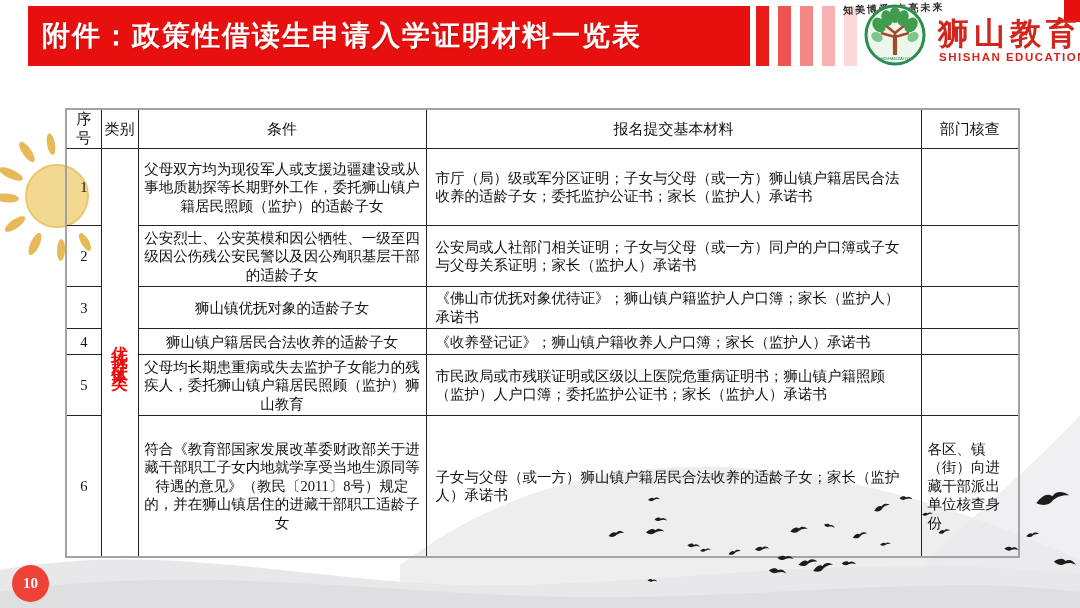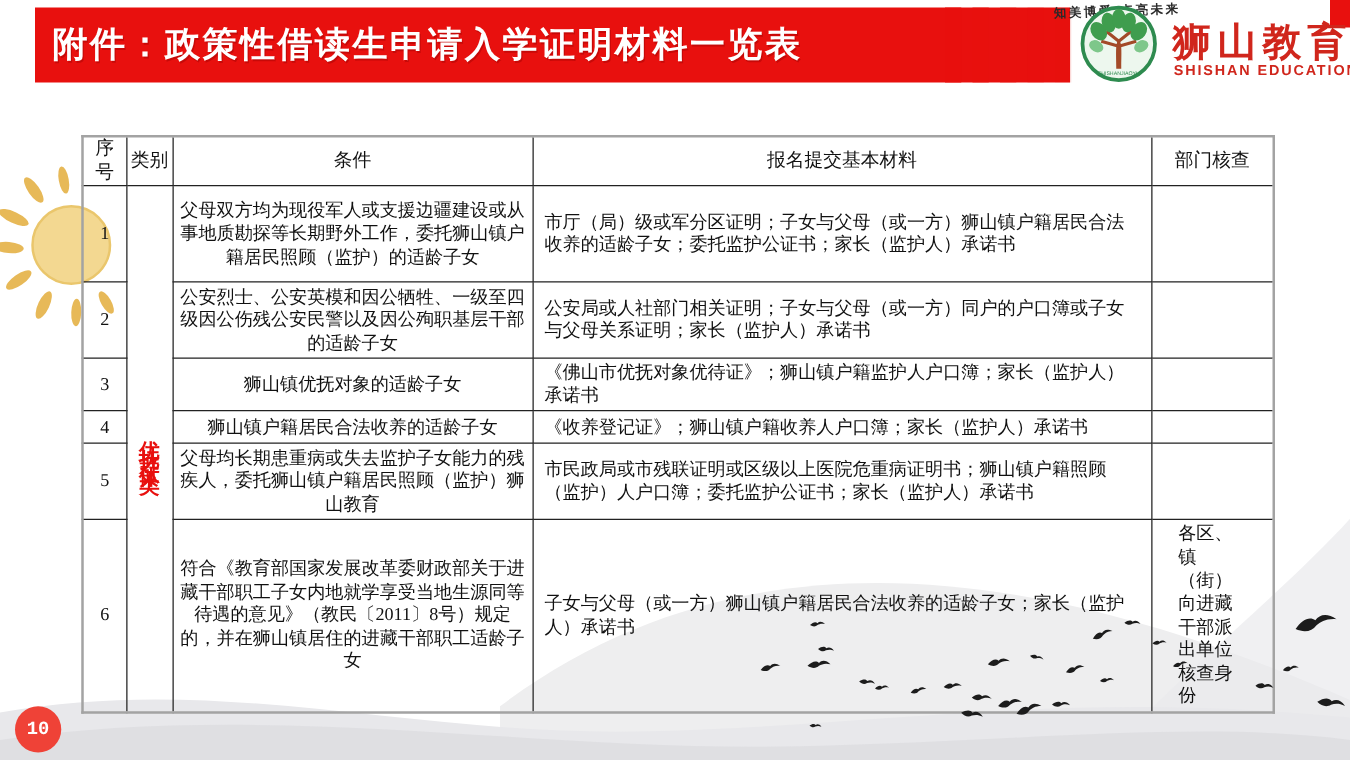--- a/index.html
+++ b/index.html
@@ -6,21 +6,21 @@
   .stage {
     position:relative; width:1080px; height:608px; background:#ffffff;
     overflow:hidden; font-family:"Liberation Serif","DejaVu Serif",serif;
   }
   
   .decor-svg { position:absolute; left:0; top:0; z-index:0; }
   .birds-svg { position:absolute; left:0; top:0; z-index:2; pointer-events:none; }
 
   
   .banner {
-    position:absolute; left:28px; top:6px; width:828px; height:60px;
+    position:absolute; left:28px; top:6px; width:722px; height:60px;
     background:#e8100e; display:flex; align-items:center; z-index:2;
   }
   .banner-title {
     color:#ffffff; font-family:"Liberation Sans","DejaVu Sans",sans-serif;
     font-weight:800; font-size:28px; letter-spacing:2px; padding-left:14px;
     white-space:nowrap; text-shadow:1px 1px 0 rgba(150,0,0,.4);
   }
   .stripes { position:absolute; left:756px; top:6px; height:60px; display:flex; gap:9px; z-index:2; }
   .stripe { width:13px; height:60px; background:#e8100e; }
   .stripe:nth-child(1){opacity:.95}
@@ -56,33 +56,33 @@
   }
   .material-table td, .material-table th {
     border:1px solid #222; color:#111; font-weight:400;
     font-size:14.5px; line-height:1.28; vertical-align:middle;
     overflow:hidden;
   }
   .material-table th { font-size:15px; text-align:center; padding:0 2px; }
   td.num { text-align:center; }
   td.cond { text-align:center; padding:2px 3px; }
   td.mat  { text-align:left; padding:2px 9px; }
-  td.check{ text-align:left; padding:2px 21px; }
+  td.check{ text-align:left; padding:2px 6px; }
   td.cat  { text-align:center; }
   .vtext {
     writing-mode:vertical-rl; display:inline-block; margin:0 auto;
     color:#e8100e; font-weight:700; font-size:16.5px; letter-spacing:7px;
   }
 
   
   .page-badge {
     position:absolute; left:12px; top:565px; width:37px; height:37px;
     border-radius:50%; background:#ef4237; color:#fff; z-index:3;
     display:flex; align-items:center; justify-content:center;
-    font-family:Liberation Mono, monospace; font-weight:800; font-size:15px;
+    font-family:Liberation Serif, serif; font-weight:800; font-size:15px;
   }
 </style>
 </head>
 <body>
 
 <div class="stage">
 
   <svg class="decor-svg" width="1080" height="608" viewBox="0 0 1080 608">
 
     <path d="M400,565 C600,415 840,455 1080,560 L1080,608 L400,608 Z" fill="#eeeeef"></path>

